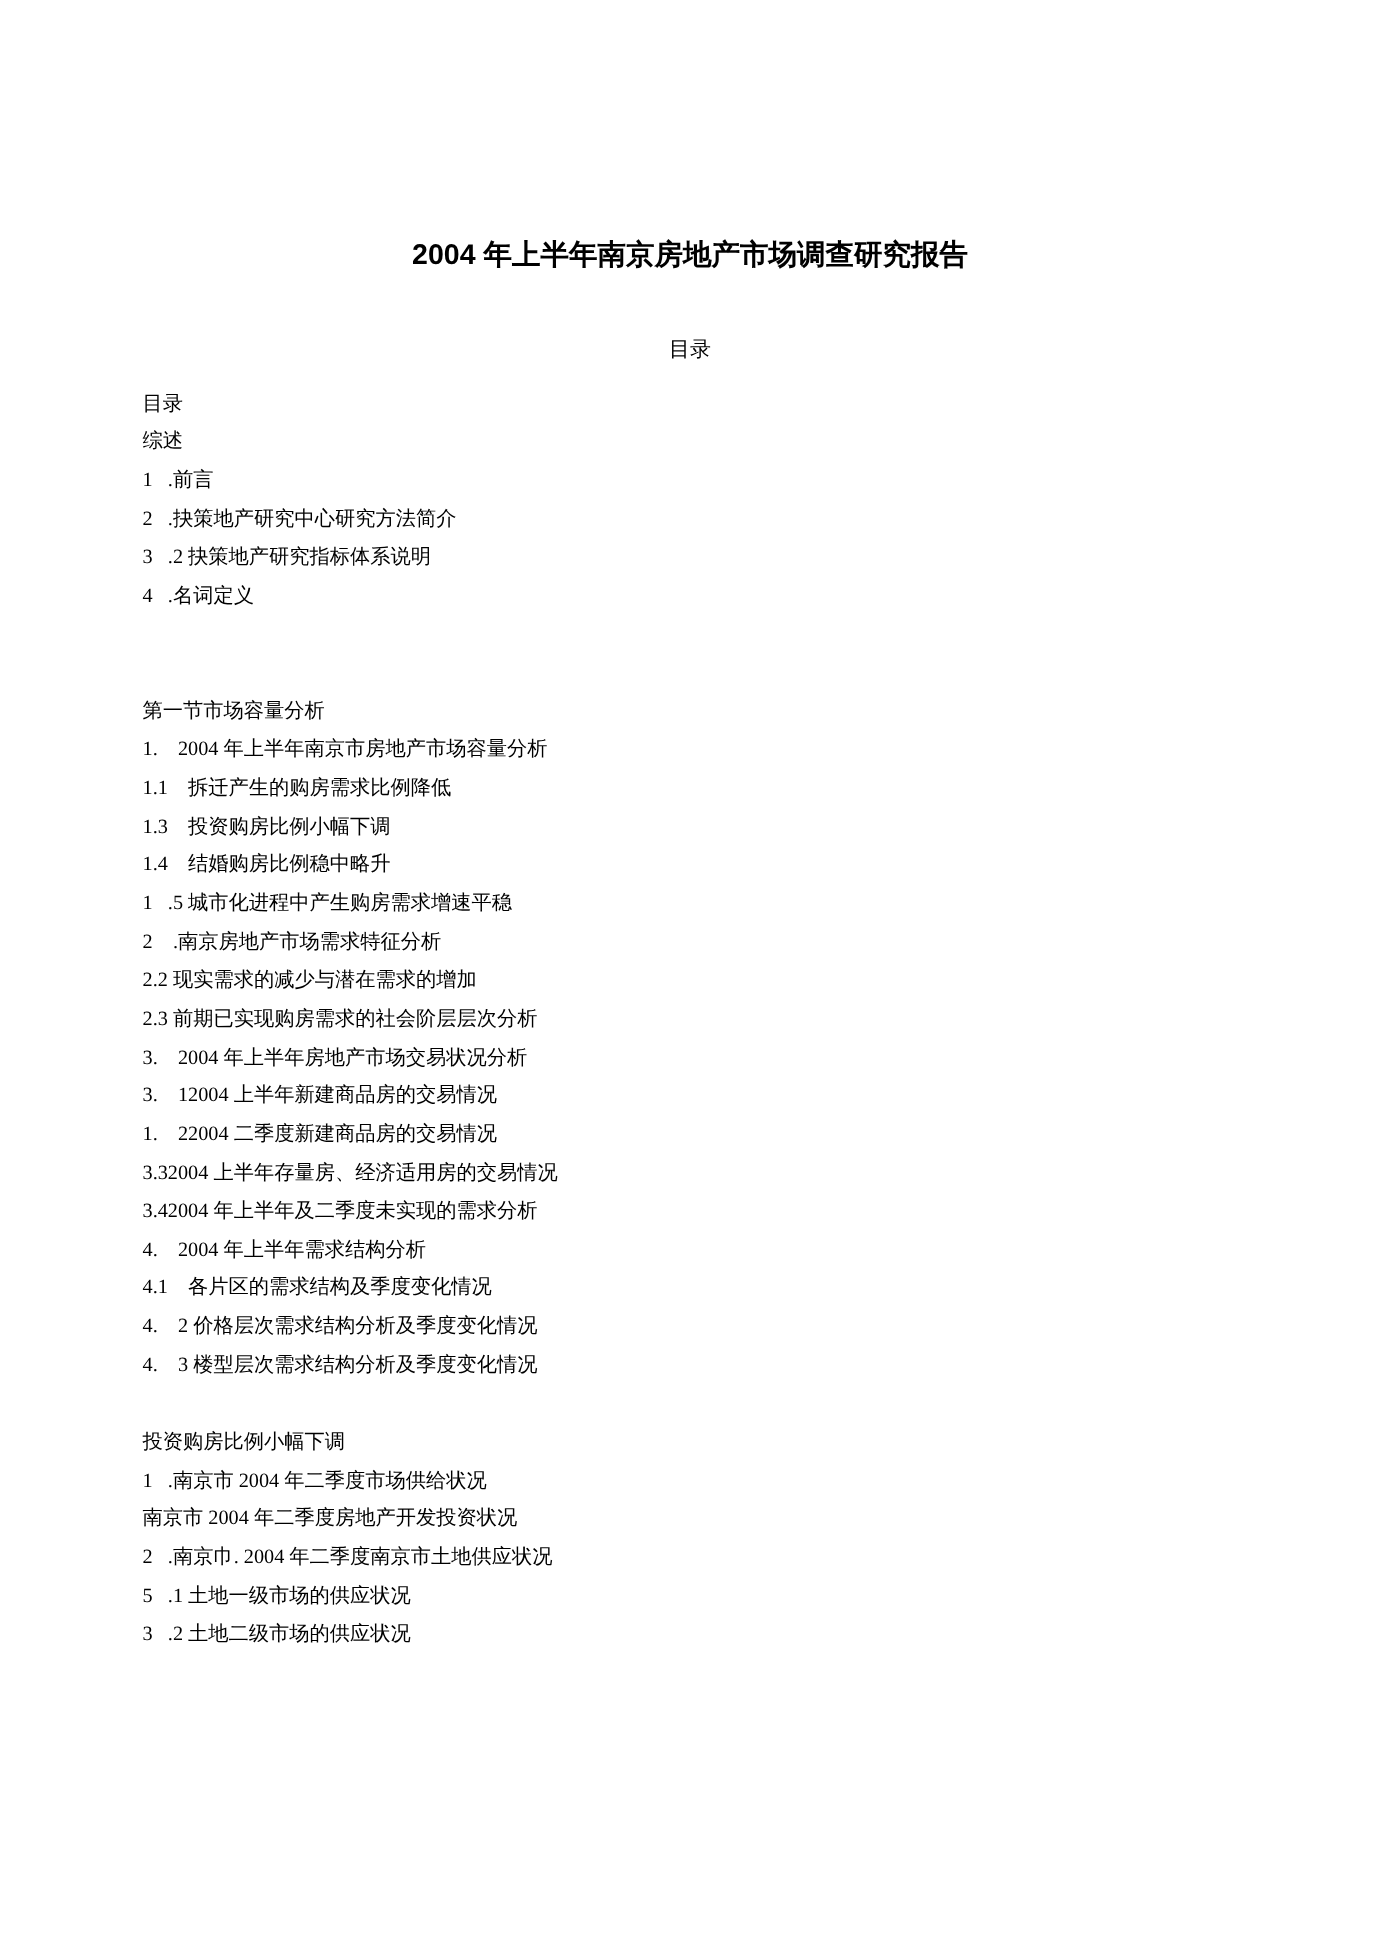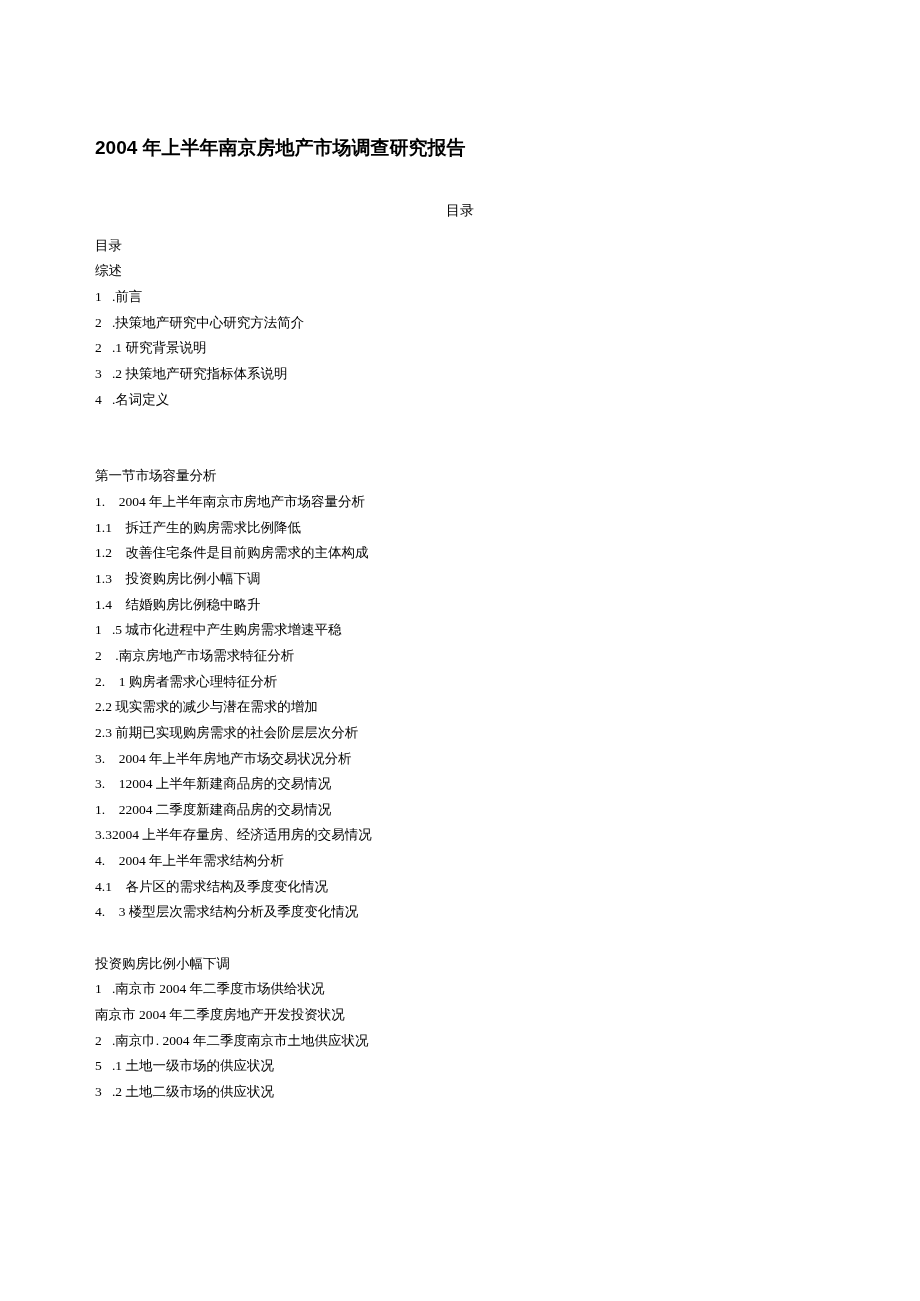--- a/index.html
+++ b/index.html
@@ -11,24 +11,26 @@
     font-size: 14px;
     line-height: 1.9;
   }
   .page {
     width: 920px;
     min-height: 1301px;
     padding: 130px 95px 60px 95px;
     box-sizing: border-box;
   }
   .title {
+    text-align: center;
     font-family: "Microsoft YaHei", "SimHei", sans-serif;
     font-weight: bold;
     font-size: 19px;
     margin-bottom: 32px;
+    margin-top: 23px;
   }
   .subtitle {
     text-align: center;
     font-size: 14px;
     margin-bottom: 8px;
   }
   .line {
     white-space: pre;
     font-size: 13.5px;
   }
@@ -37,42 +39,41 @@
 <body>
 
 <div class="page">
   <div class="title">2004 年上半年南京房地产市场调查研究报告</div>
   <div class="subtitle">目录</div>
   <div id="lines-container">
       <div class="line">目录</div>
       <div class="line">综述</div>
       <div class="line">1   .前言</div>
       <div class="line">2   .抉策地产研究中心研究方法简介</div>
-      <div class="line">2   .1 研究背景说明</div>
       <div class="line">3   .2 抉策地产研究指标体系说明</div>
       <div class="line">4   .名词定义</div>
       <div class="line">&nbsp;</div>
       <div class="line">&nbsp;</div>
       <div class="line">第一节市场容量分析</div>
       <div class="line">1.    2004 年上半年南京市房地产市场容量分析</div>
       <div class="line">1.1    拆迁产生的购房需求比例降低</div>
-      <div class="line">1.2    改善住宅条件是目前购房需求的主体构成</div>
       <div class="line">1.3    投资购房比例小幅下调</div>
       <div class="line">1.4    结婚购房比例稳中略升</div>
       <div class="line">1   .5 城市化进程中产生购房需求增速平稳</div>
       <div class="line">2    .南京房地产市场需求特征分析</div>
-      <div class="line">2.    1 购房者需求心理特征分析</div>
       <div class="line">2.2 现实需求的减少与潜在需求的增加</div>
       <div class="line">2.3 前期已实现购房需求的社会阶层层次分析</div>
       <div class="line">3.    2004 年上半年房地产市场交易状况分析</div>
       <div class="line">3.    12004 上半年新建商品房的交易情况</div>
       <div class="line">1.    22004 二季度新建商品房的交易情况</div>
       <div class="line">3.32004 上半年存量房、经济适用房的交易情况</div>
+      <div class="line">3.42004 年上半年及二季度未实现的需求分析</div>
       <div class="line">4.    2004 年上半年需求结构分析</div>
       <div class="line">4.1    各片区的需求结构及季度变化情况</div>
+      <div class="line">4.    2 价格层次需求结构分析及季度变化情况</div>
       <div class="line">4.    3 楼型层次需求结构分析及季度变化情况</div>
       <div class="line">&nbsp;</div>
       <div class="line">投资购房比例小幅下调</div>
       <div class="line">1   .南京市 2004 年二季度市场供给状况</div>
       <div class="line">南京市 2004 年二季度房地产开发投资状况</div>
       <div class="line">2   .南京巾. 2004 年二季度南京市土地供应状况</div>
       <div class="line">5   .1 土地一级市场的供应状况</div>
       <div class="line">3   .2 土地二级市场的供应状况</div>
     </div>
 </div>

